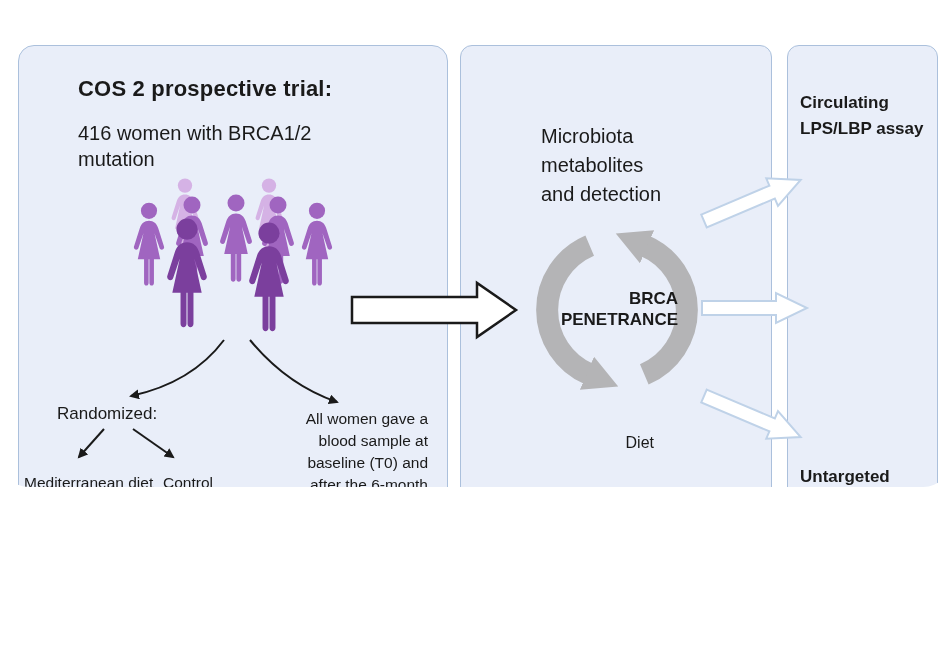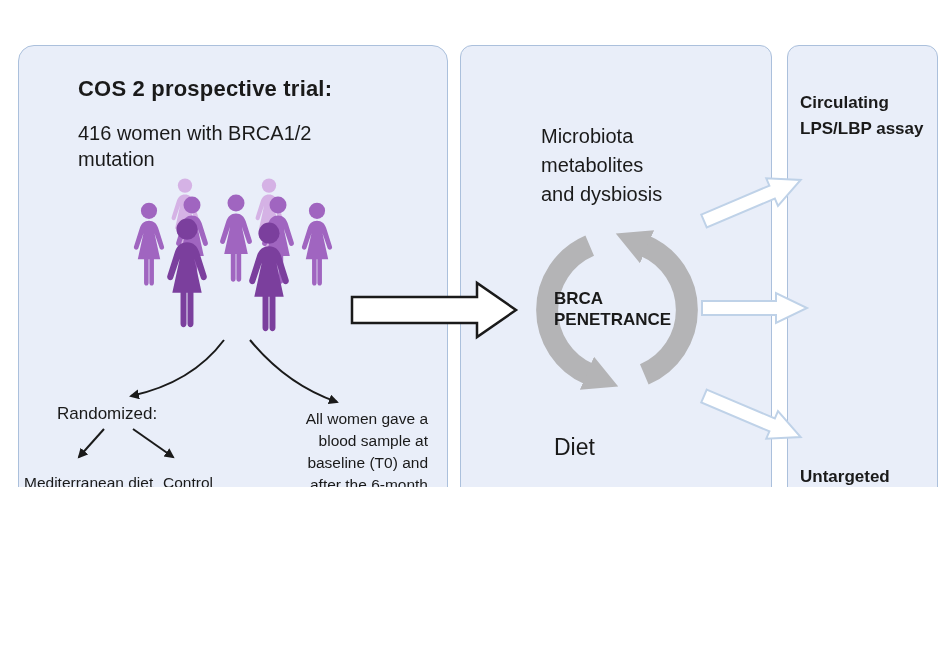--- a/index.html
+++ b/index.html
@@ -1,36 +1,36 @@
 <!DOCTYPE html>
 <html><head>
 <meta charset="utf-8">
 <style>
   * { margin:0; padding:0; box-sizing:border-box; }
   html,body { background:#ffffff; }
   body { font-family:"Liberation Sans", sans-serif; }
-  .canvas { position:relative; width:952px; height:487px; background:#ffffff; overflow:hidden; color:#1a1a1a; }
+  .canvas { position:relative; width:952px; height:487px; background:#ffffff; overflow:hidden; color:#1a1a1a;border-radius:29px; }
 
   .panel { position:absolute; top:45px; height:530px; background:#e9eef9; border:1.5px solid #abc0dc; border-radius:12px; }
   .panel-left  { left:18px;  width:430px; border-radius:16px; }
   .panel-mid   { left:460px; width:312px; }
   .panel-right { left:787px; width:151px; }
 
   .gfx { position:absolute; left:0; top:0; }
 
   .txt { position:absolute; color:#1a1a1a; }
   .trial-title   { left:78px;  top:76px;  font-size:22px; font-weight:700; letter-spacing:.2px; }
   .trial-sub     { left:78px;  top:120px; width:262px; font-size:20px; line-height:1.3; }
   .randomized    { left:57px;  top:404px; width:120px; font-size:17px; text-align:left; }
   .branch-left   { left:24px;  top:472px; width:132px; font-size:15.5px; line-height:1.4; }
   .branch-right  { left:163px; top:472px; width:72px;  font-size:15.5px; line-height:1.4; }
   .note          { left:288px; top:408px; width:140px; font-size:15.5px; line-height:1.42; text-align:right; }
   .microbiota    { left:541px; top:122px; width:136px; font-size:20px; line-height:1.45; }
-  .brca          { left:554px; top:288px; width:124px; font-size:17px; font-weight:700; line-height:1.25; text-align:left; }
-  .diet          { left:554px; top:434px; width:100px; font-size:23px; text-align:left; }
+  .brca          { left:554px; top:288px; width:124px; font-size:17px; font-weight:700; line-height:1.25; text-align:right; }
+  .diet          { left:554px; top:434px; width:100px; font-size:16px; text-align:right; }
   .output        { left:800px; width:128px; font-size:17px; font-weight:700; line-height:1.5; }
   .output-0 { top:90px; }
   .output-1 { top:268px; }
   .output-2 { top:464px; }
 </style>
 </head>
 <body>
 
 <div class="canvas">
 
@@ -82,20 +82,20 @@
     <path d="M0,-7 L74,-7 L74,-15 L105,0 L74,15 L74,7 L0,7 Z" transform="translate(704,396) rotate(23)" fill="#ffffff" stroke-width="2" stroke="#bfd2e8"></path>
   </svg>
 
   <div class="txt trial-title">COS 2 prospective trial:</div>
   <div class="txt trial-sub">416 women with BRCA1/2 mutation</div>
   <div class="txt randomized">Randomized:</div>
   <div class="txt branch-left">Mediterranean diet intervention</div>
   <div class="txt branch-right">Control group</div>
   <div class="txt note">All women gave a blood sample at baseline (T0) and after the 6-month intervention (T1)</div>
 
-  <div class="txt microbiota">Microbiota metabolites and dysbiosis</div>
+  <div class="txt microbiota">Microbiota metabolites and detection</div>
   <div class="txt brca">BRCA PENETRANCE</div>
   <div class="txt diet">Diet</div>
 
   <div class="txt output output-0">Circulating LPS/LBP assay</div>
   <div class="txt output output-2">Untargeted metabolomic analysis</div>
 
 </div>
 
 </body></html>

